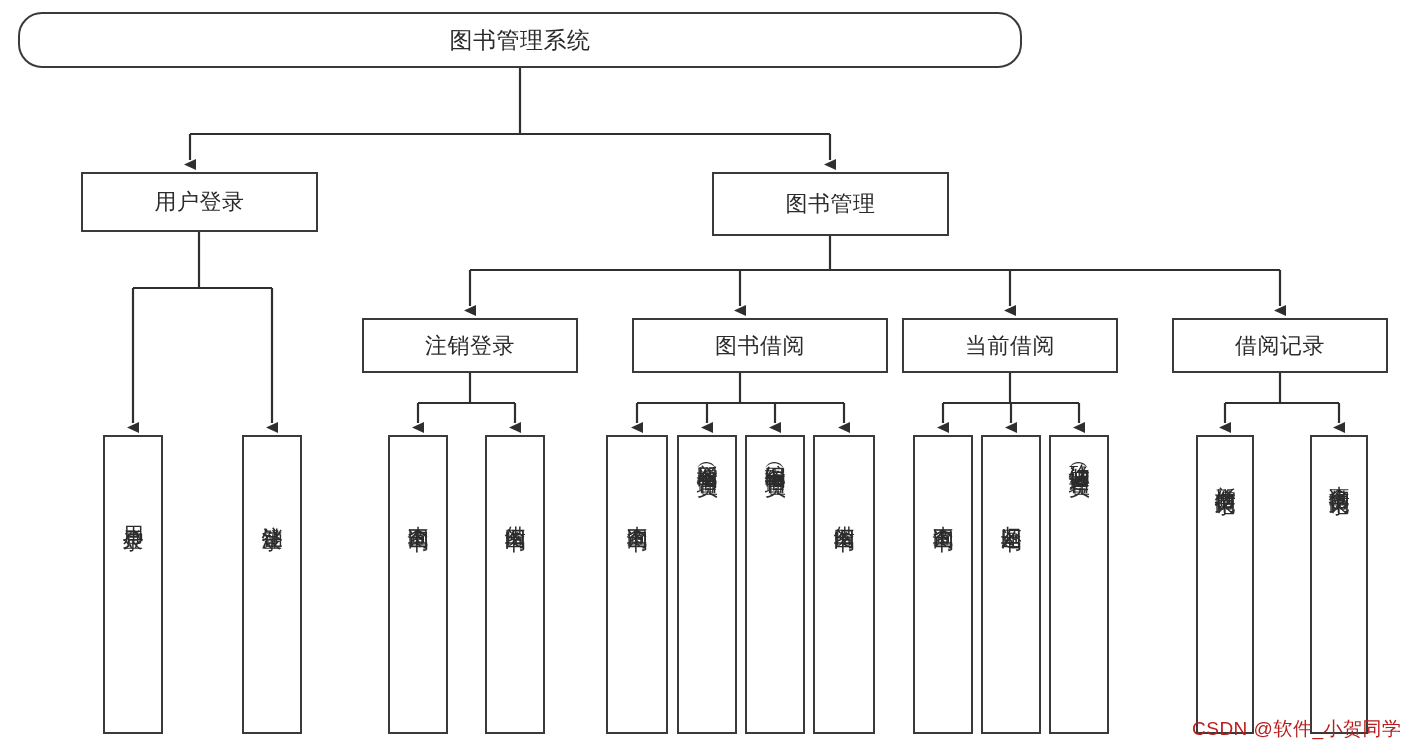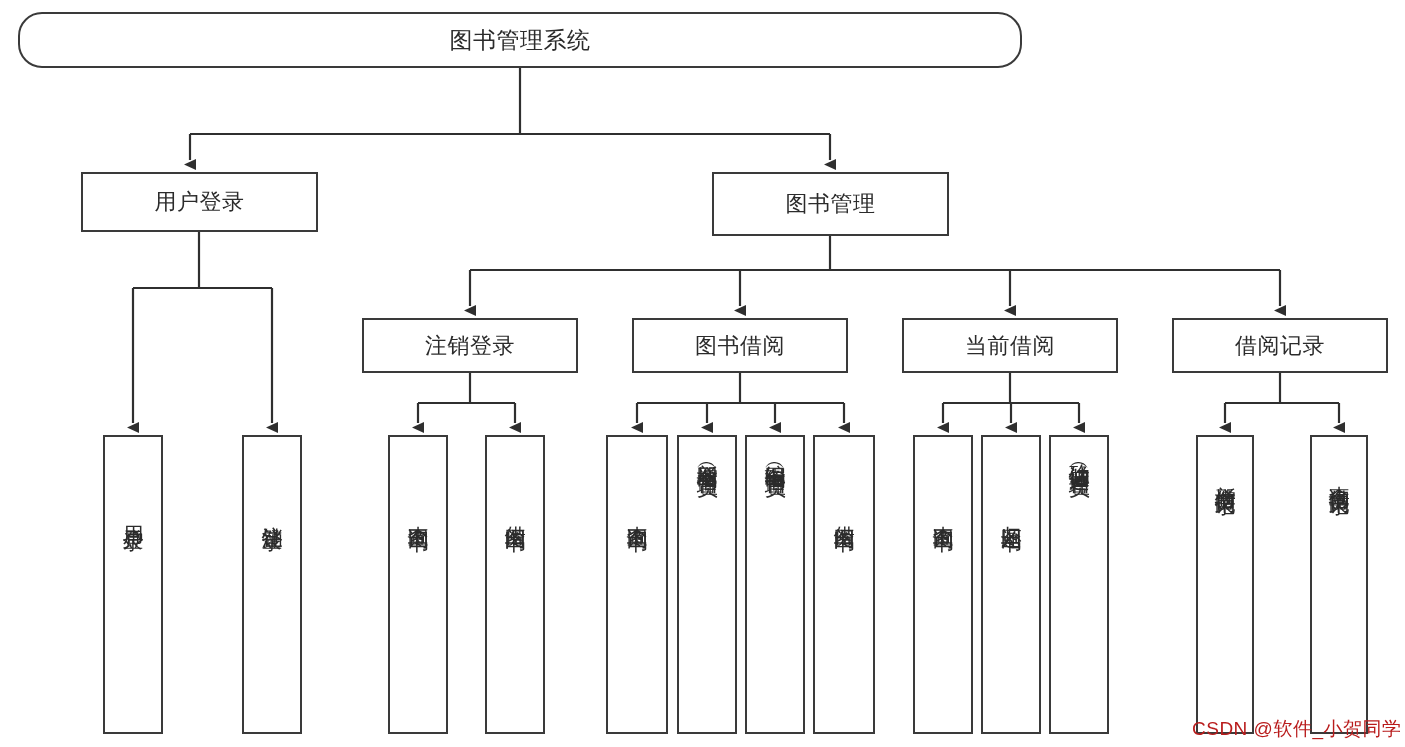--- a/index.html
+++ b/index.html
@@ -129,21 +129,21 @@
   <div class="node horiz" style="left:81px; top:172px; width:237px; height:60px;">
     <span class="label">用户登录</span>
   </div>
   <div class="node horiz" style="left:712px; top:172px; width:237px; height:64px;">
     <span class="label">图书管理</span>
   </div>
 
   <div class="node horiz" style="left:362px; top:318px; width:216px; height:55px;">
     <span class="label">注销登录</span>
   </div>
-  <div class="node horiz" style="left:632px; top:318px; width:216px; height:55px;">
+  <div class="node horiz" style="left:632px; top:318px; width:256px; height:55px;">
     <span class="label">图书借阅</span>
   </div>
   <div class="node horiz" style="left:902px; top:318px; width:216px; height:55px;align-items:center;">
     <span class="label">当前借阅</span>
   </div>
   <div class="node horiz" style="left:1172px; top:318px; width:216px; height:55px;font-family:Liberation Serif, serif;">
     <span class="label">借阅记录</span>
   </div>
 
   <div class="node vert" style="left:103px; top:435px; width:60px; height:299px; padding-top:72px;">

